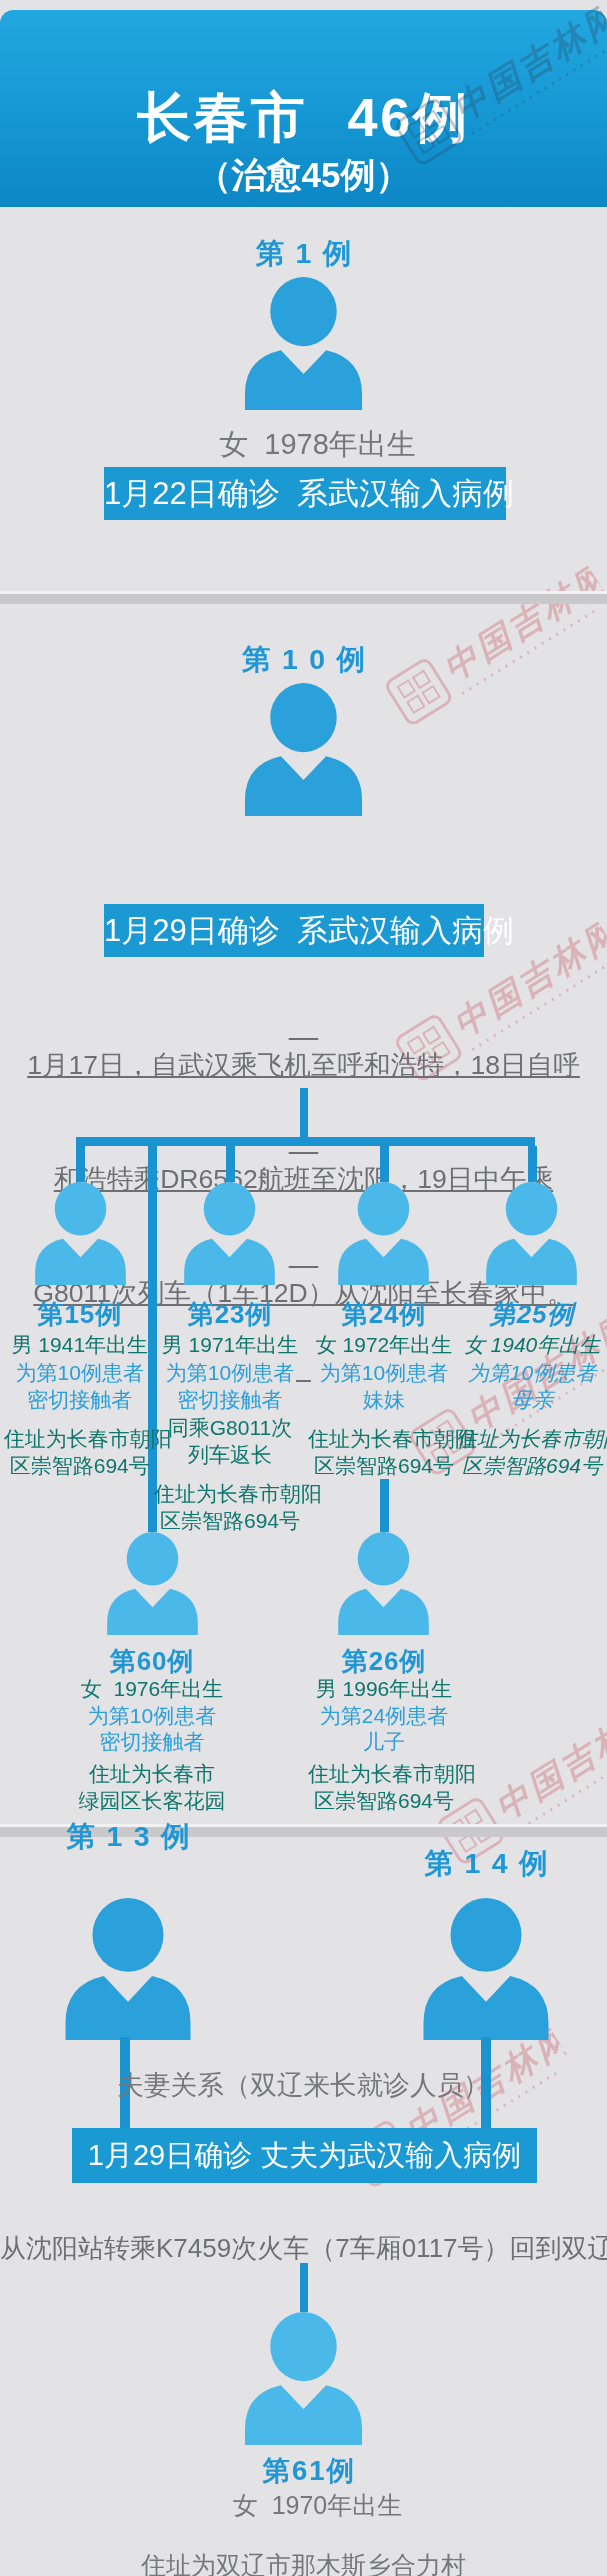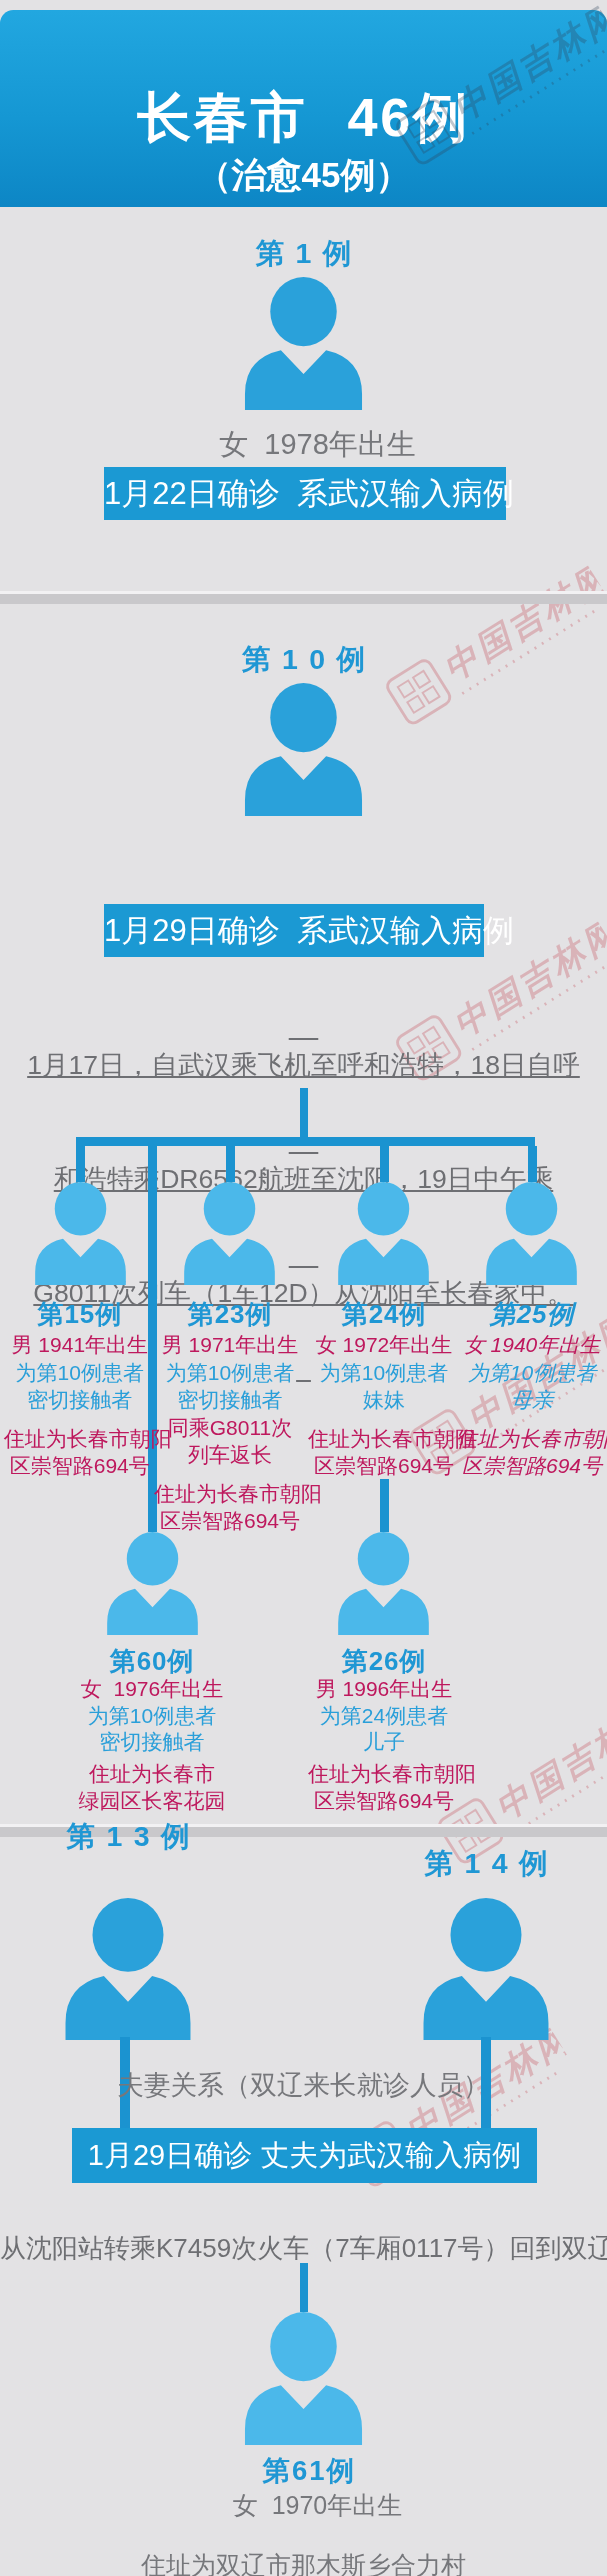--- a/index.html
+++ b/index.html
@@ -27,21 +27,21 @@
   .person{position:absolute;}
   .person svg{display:block;width:100%;height:100%;}
   .fill-dark{fill:#2aa1da;} .fill-light{fill:#4bb8ea;}
   
   .col{position:absolute;width:152px;text-align:center;white-space:nowrap;}
   .col .ttl{font-size:26px;font-weight:bold;color:#1f97d4;letter-spacing:0.9px;height:34px;line-height:34px;}
   .col .row{font-size:21px;height:27.5px;line-height:27.5px;}
   .gcol .ttl{height:30px;line-height:30px;text-align:center;}
   .gcol .row{height:26.6px;line-height:26.6px;}
   .addr-gap{margin-top:11.4px;}
-  .gray{color:#be185d;} .blue{color:#2a9fd9;}
+  .gray{color:#0f766e;} .blue{color:#2a9fd9;}
   
   .divider{position:absolute;left:0;width:607px;height:13.3px;background:#c9c8cb;border-top:3.8px solid #f2f1f3;box-sizing:border-box;}
   
   .wm{position:absolute;transform:rotate(-32deg);transform-origin:left top;pointer-events:none;}
   .wm svg{display:block;}
   .wm-pink{color:rgba(198,88,100,0.34);}
   .wm-dark{color:rgba(45,65,90,0.30);}
   .relline{position:absolute;width:100%;text-align:center;color:#76777b;font-size:26.6px;}
 </style>
 </head>

